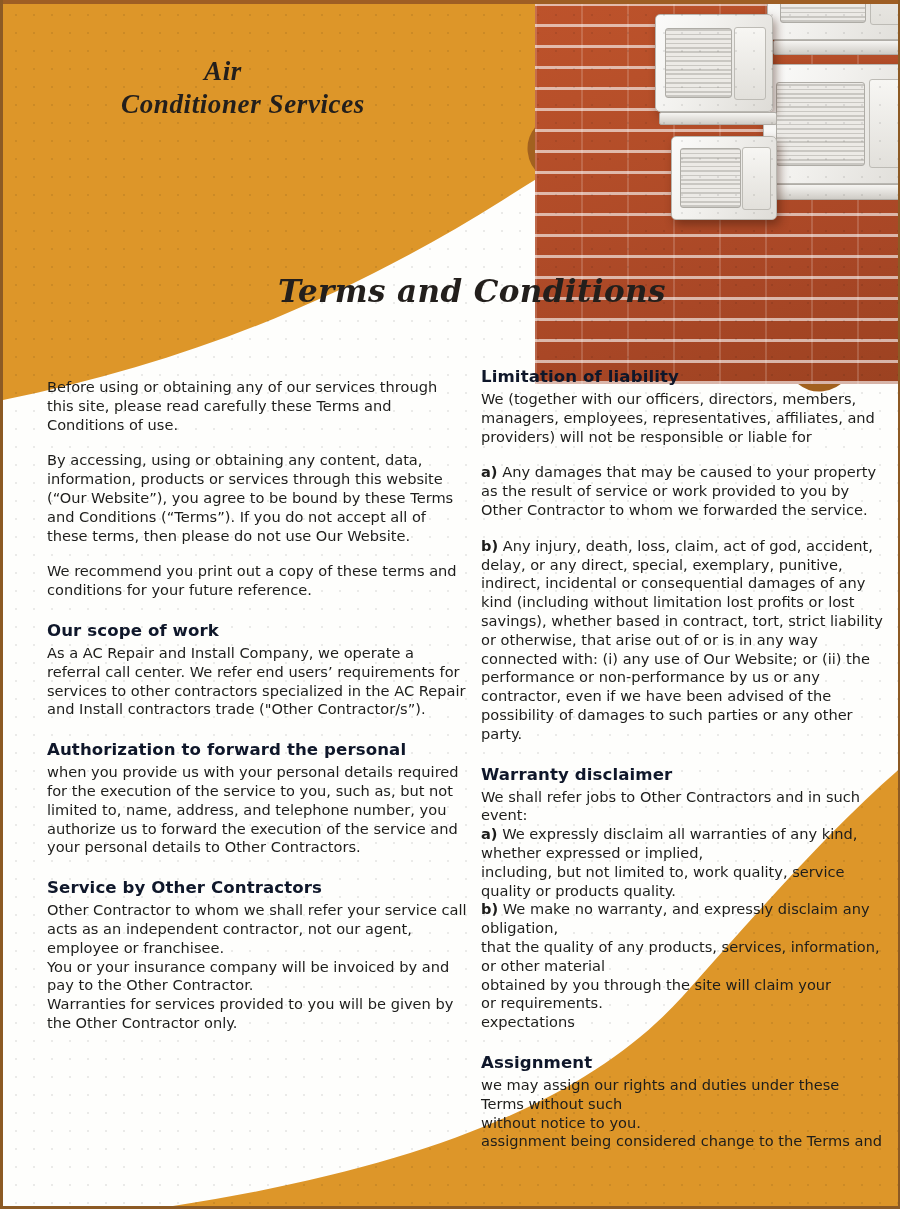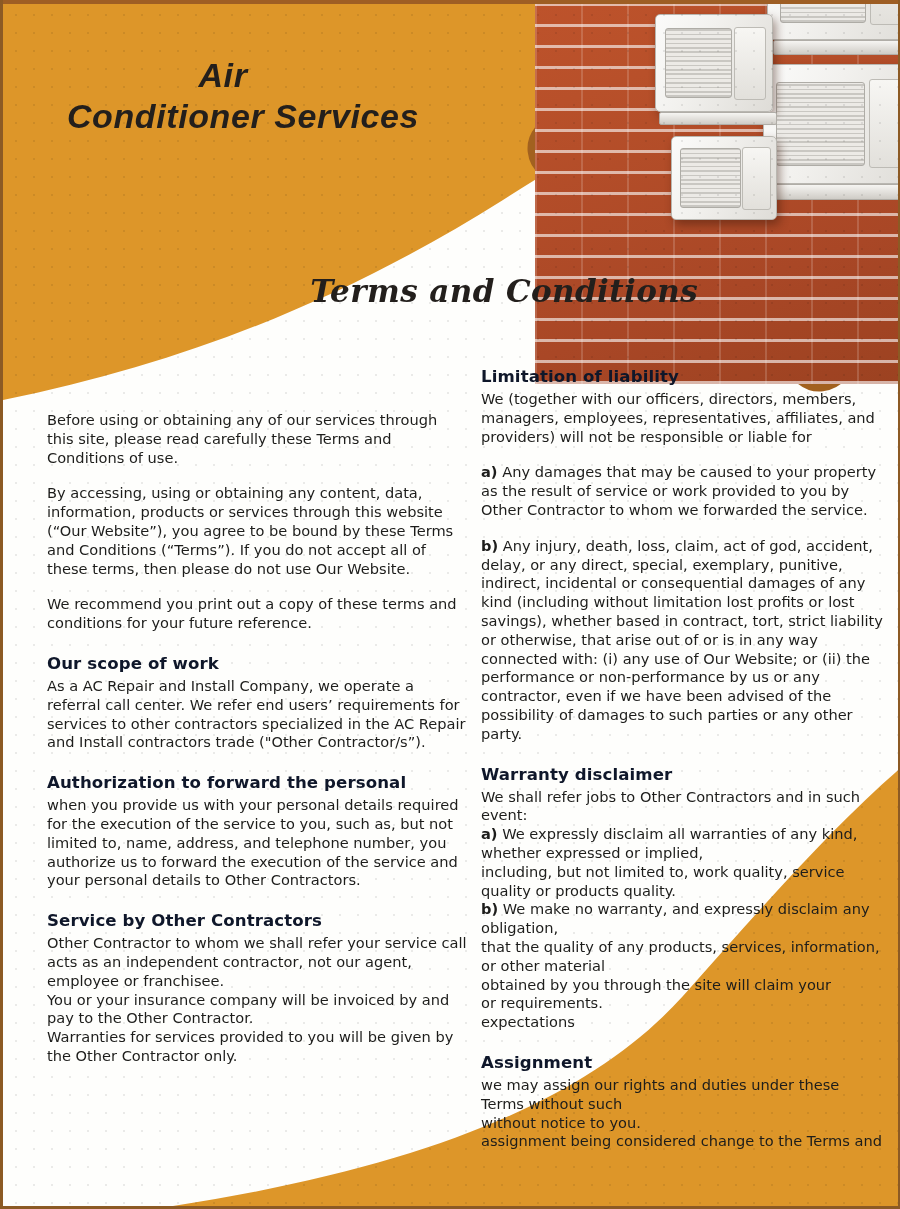--- a/index.html
+++ b/index.html
@@ -51,36 +51,36 @@
     z-index:1;
   }
 
   
   .title-main{
     position:absolute;
     left:0; top:55px;
     width:440px;
     text-align:center;
     z-index:5;
-    font-family:Liberation Sans, sans-serif;
+    font-family:Liberation Serif, serif;
     font-weight:bold;
     font-style:italic;
-    font-size:34px;
+    font-size:27px;
     line-height:1.22;
     letter-spacing:.6px;
     color:#231f1c;
   }
   .title-main .l1{display:block;}
   .title-main .l2{display:block; white-space:nowrap;padding-left:40px;}
 
   .title-sub{
     position:absolute;
     left:275px; top:273px;
     width:420px;
-    text-align:right;
+    text-align:left;
     z-index:5;
     font-family:"DejaVu Serif", serif;
     font-weight:bold;
     font-style:italic;
     font-size:31px;
     letter-spacing:.4px;
     color:#231f1c;
   }
 
   
@@ -158,21 +158,21 @@
 
   
   .col{
     position:absolute;
     z-index:5;
     color:#1d1d1b;
     font-family:"DejaVu Sans", sans-serif;
     font-size:14.6px;
     line-height:18.8px;
   }
-  .col-left{ left:44px; top:378px; width:420px;margin-top:33px; }
+  .col-left{ left:44px; top:378px; width:420px; }
   .col-right{ left:478px; top:366px; width:404px; }
 
   .col h3{
     margin:0 0 2px 0;
     font-size:16.6px;
     font-weight:bold;
     line-height:22px;
     color:#0f172a;
     letter-spacing:.1px;
   }

